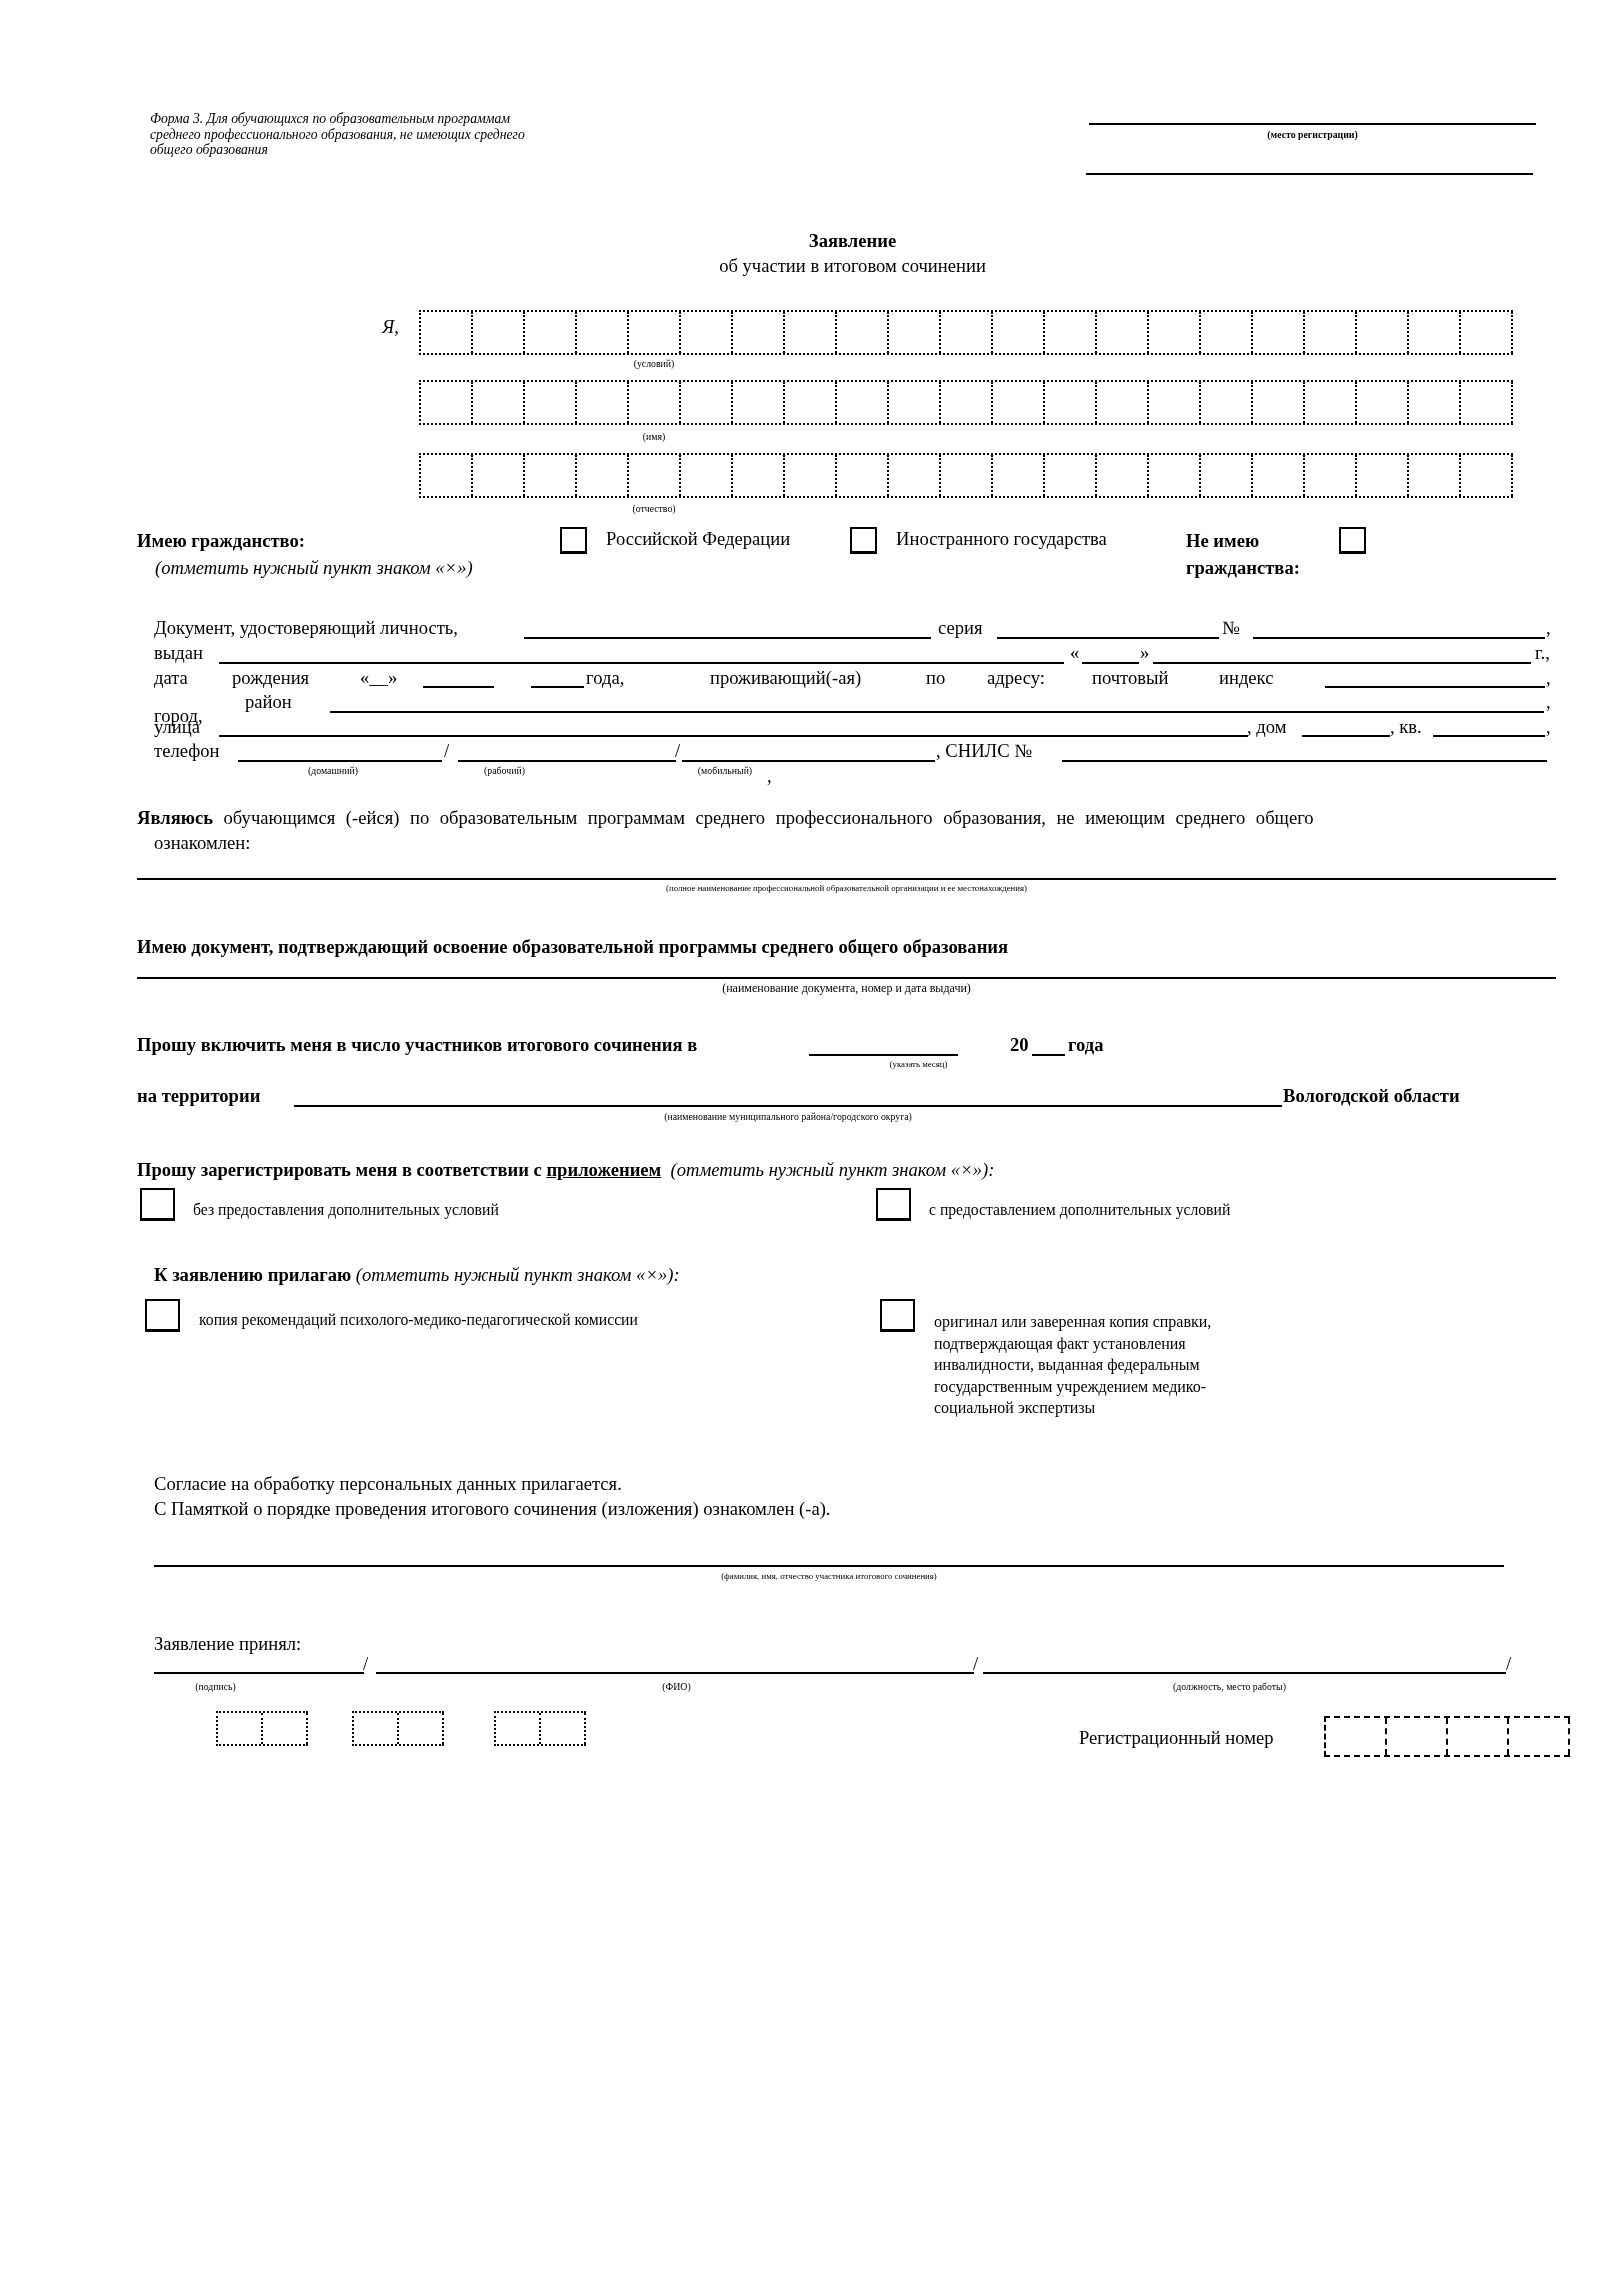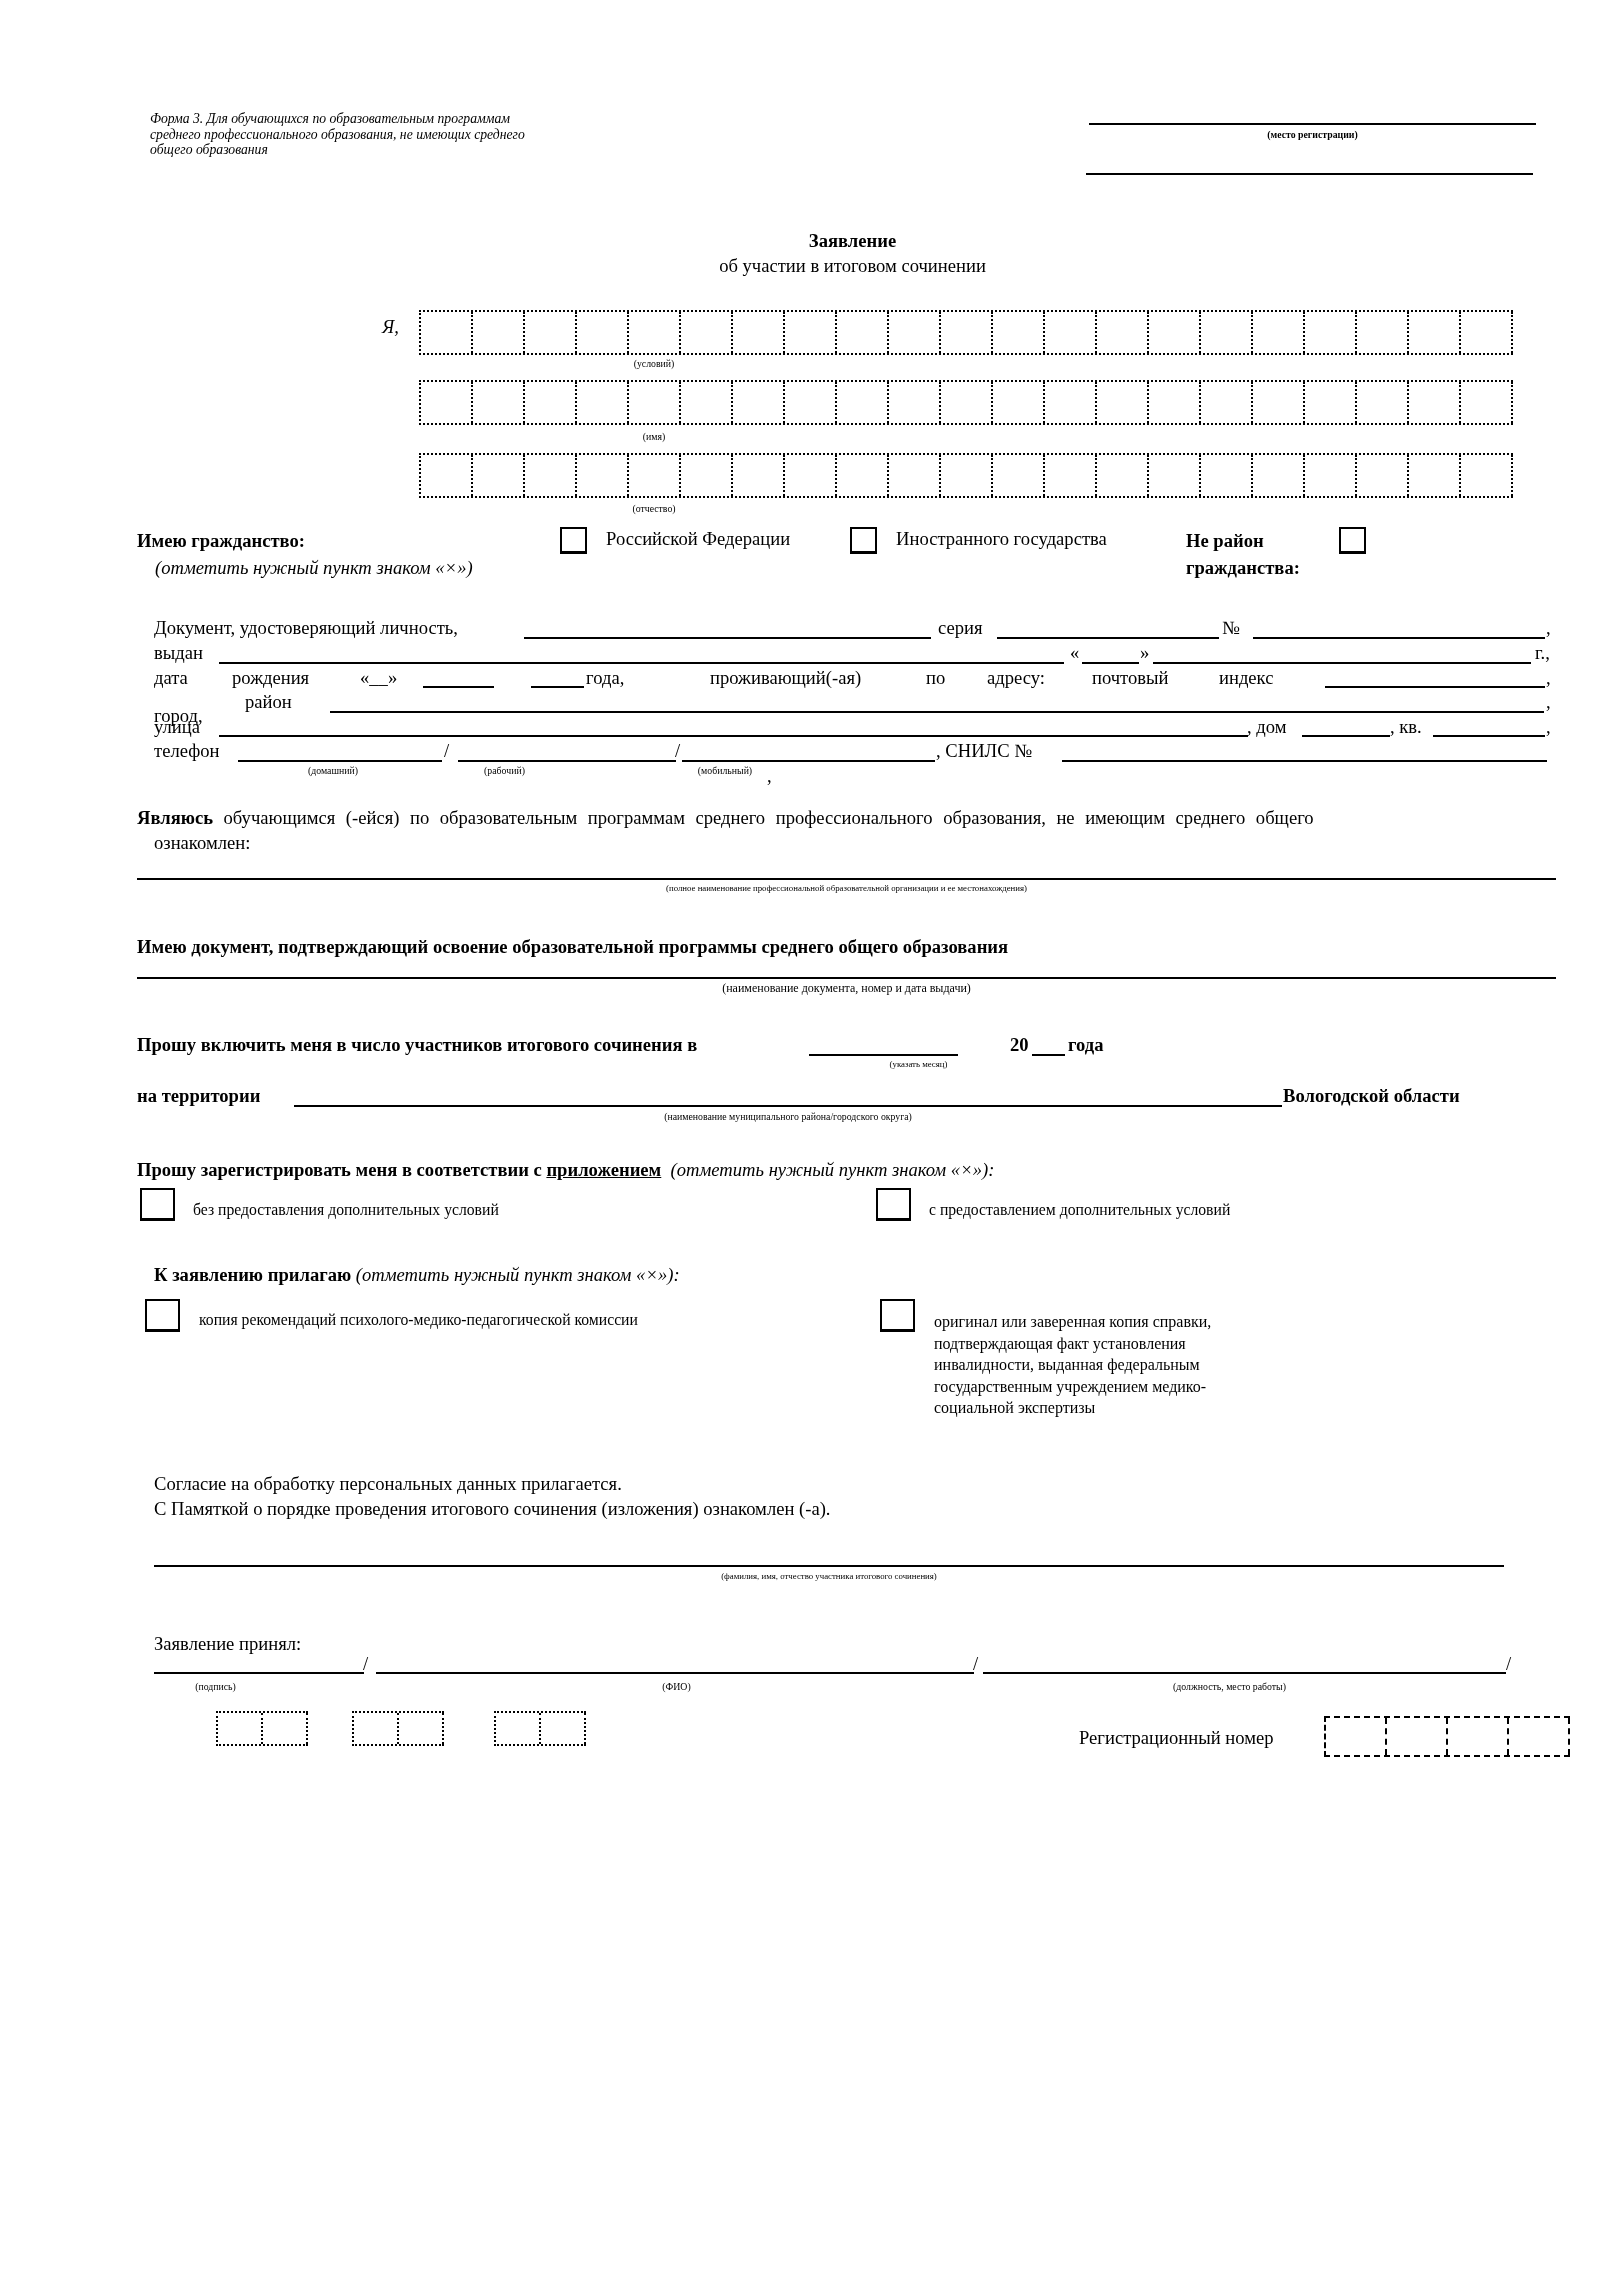--- a/index.html
+++ b/index.html
@@ -112,21 +112,21 @@
     <div class="cell"></div>
   </div>
 <div class="cap" style="left:419px; top:503px; width:470px;">(отчество)</div>
 
 <div class="abs t b" style="left:137px; top:530px;">Имею гражданство:</div>
 <div class="abs t i" style="left:155px; top:557px;">(отметить нужный пункт знаком «×»)</div>
 <div class="chk" style="left:560px; top:527px;"></div>
 <div class="abs t" style="left:606px; top:528px;">Российской Федерации</div>
 <div class="chk" style="left:850px; top:527px;"></div>
 <div class="abs t" style="left:896px; top:528px;">Иностранного государства</div>
-<div class="abs t b" style="left:1186px; top:530px;">Не район</div>
+<div class="abs t b" style="left:1186px; top:530px;">Не имею</div>
 <div class="abs t b" style="left:1186px; top:557px;">гражданства:</div>
 <div class="chk" style="left:1339px; top:527px;"></div>
 
 <div class="abs t" style="left:154px; top:617px;">Документ, удостоверяющий личность,</div>
 <div class="line" style="left:524px; top:637px; width:407px;"></div>
 <div class="abs t" style="left:938px; top:617px;">серия</div>
 <div class="line" style="left:997px; top:637px; width:222px;"></div>
 <div class="abs t" style="left:1222px; top:617px;">№</div>
 <div class="line" style="left:1253px; top:637px; width:292px;"></div>
 <div class="abs t" style="left:1546px; top:617px;">,</div>

